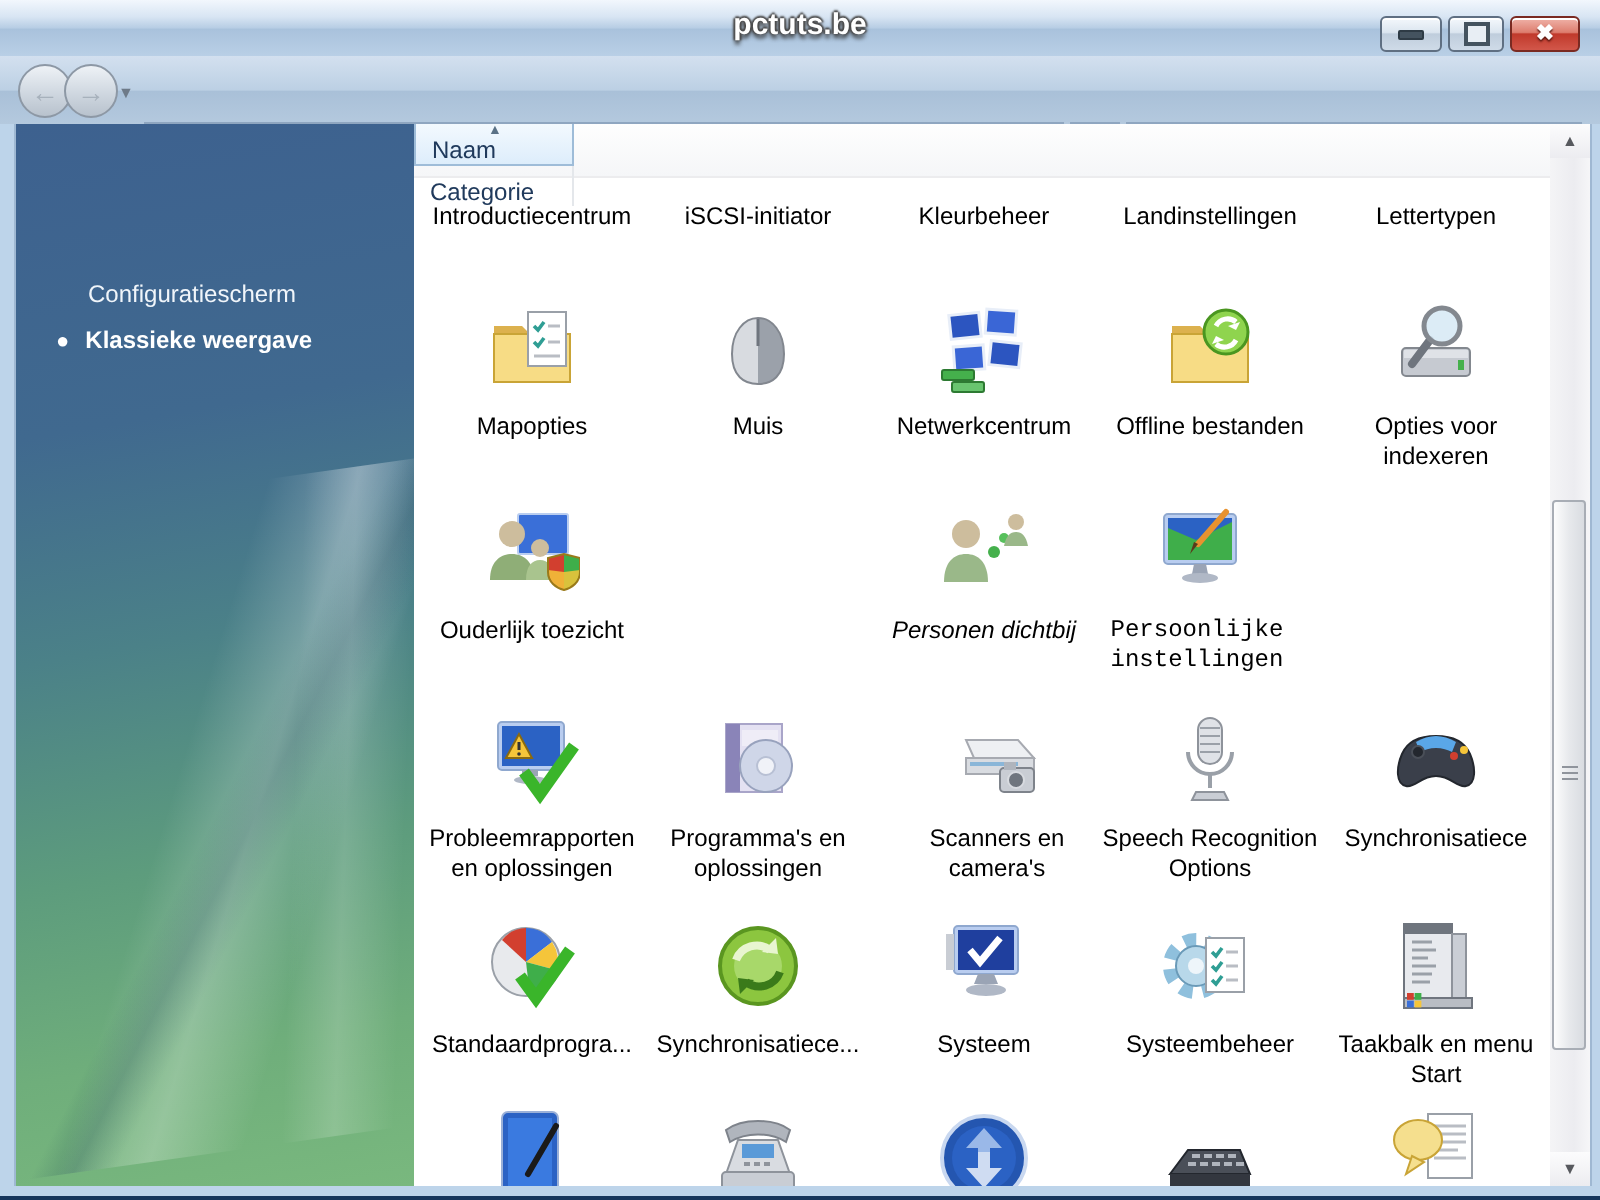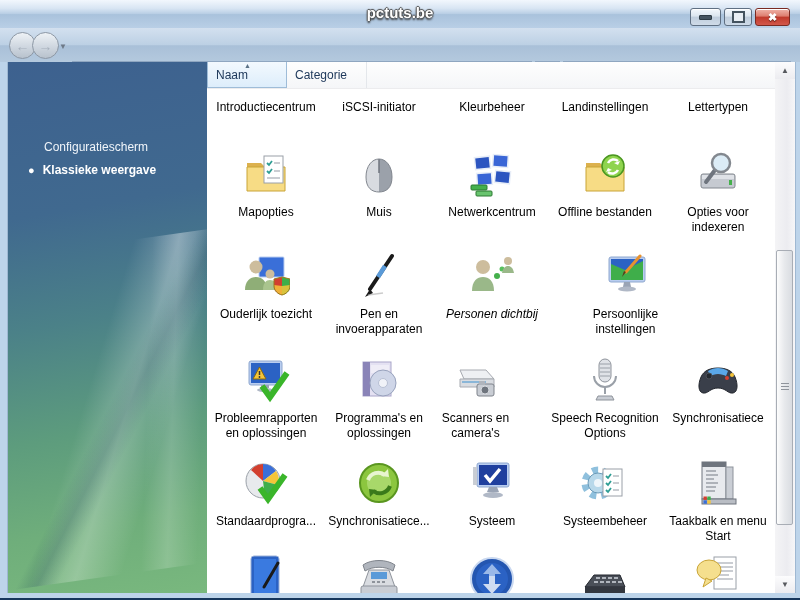--- a/index.html
+++ b/index.html
@@ -57,21 +57,21 @@
       linear-gradient(100deg,rgba(255,255,255,0) 55%,rgba(255,255,255,.18) 62%,rgba(255,255,255,0) 70%),
       linear-gradient(125deg,rgba(20,60,80,0) 46%,rgba(20,60,80,.25) 50%,rgba(20,60,80,0) 54%);
     transform:rotate(-8deg);}
   .sb-title{position:absolute;left:36px;top:78px;font-size:12px;color:#f0f5fa;}
   .sb-item{position:absolute;left:20px;top:101px;font-size:12px;font-weight:bold;color:#fff;cursor:pointer;}
   .sb-item .bullet{margin-right:8px;font-size:11px;}
 
   
   .content{position:absolute;left:207px;top:62px;width:568px;height:531px;background:#fff;}
   .colheaders{position:absolute;left:0;top:0;width:100%;height:26px;background:linear-gradient(#fefefe,#f5f6f8);
-    border-bottom:1px solid #ececee;display:flex;font-size:12px;color:#203a5c;}
+    border-bottom:1px solid #ececee;display:flex;font-size:12px;color:#203a5c;flex-direction:column;}
   .colh{box-sizing:border-box;padding:6px 0 0 8px;border-right:1px solid #e4e7eb;position:relative;height:26px;}
   .colh.naam{width:80px;background:linear-gradient(#f3f9fe,#ddedfb);border:1px solid #9ebcd8;border-top:none;}
   .colh.cat{width:80px;}
   .sortarrow{position:absolute;left:36px;top:0px;font-size:7px;color:#5a7186;}
 
   .list{position:absolute;left:0;top:26px;width:100%;height:505px;overflow:hidden;}
   .cell{position:absolute;width:113px;text-align:center;cursor:pointer;}
   .cell .ic{display:inline-block;width:48px;height:48px;}
   .cell .lbl{display:block;margin:3px auto 0;width:112px;font-size:12px;line-height:15px;color:#000;}
 
@@ -232,35 +232,29 @@
               <rect x="17" y="5" width="25" height="20" rx="1" fill="#3a6fd8" stroke="#b9cdf0"></rect>
               <circle cx="14" cy="15" r="6.5" fill="#cdbd9d"></circle>
               <path d="M3 38c0-9 5-13 11-13s11 4 11 13z" fill="#8fae77"></path>
               <circle cx="28" cy="22" r="4.5" fill="#cdbd9d"></circle>
               <path d="M21 38c0-7 3-10 7-10s7 3 7 10z" fill="#a9c48e"></path>
               <path d="M40 25l-8 2v7c0 5 4 8 8 9z" fill="#d23f2f"></path>
               <path d="M40 25l8 2v7c0 5-4 8-8 9z" fill="#3fae4a"></path>
               <path d="M32 33c0 5 4 9 8 10 4-1 8-5 8-10l-8 1z" fill="#f5c53a" opacity="0.85"></path>
               <path d="M40 25l-8 2v7c0 5 4 8 8 9 4-1 8-4 8-9v-7z" fill="none" stroke="#9a7a1a"></path>
             </svg></span><span class="lbl">Ouderlijk toezicht</span></div>
-        <div class="cell" style="left: 115.5px; top: 164px;"><span class="ic"><svg width="48" height="48" viewBox="0 0 48 48">
-              <line x1="37" y1="4" x2="15" y2="37" stroke="#1a1a1a" stroke-width="4" stroke-linecap="round"></line>
-              <line x1="30" y1="14" x2="23" y2="25" stroke="#5a9ad8" stroke-width="4.5"></line>
-              <path d="M15 37l-5 8 8-4z" fill="#1a1a1a"></path>
-              <line x1="13" y1="43" x2="28" y2="41" stroke="#aaa" stroke-width="1.5" opacity="0.6"></line>
-            </svg></span><span class="lbl">Pen en invoerapparaten</span></div>
         <div class="cell" style="left: 228.5px; top: 164px; font-style: italic;"><span class="ic"><svg width="48" height="48" viewBox="0 0 48 48">
               <circle cx="15" cy="15" r="7" fill="#cdbd9d"></circle>
               <path d="M4 39c0-10 5-14 11-14s11 4 11 14z" fill="#9ab889"></path>
               <circle cx="29" cy="24" r="3" fill="#45b04c"></circle>
               <circle cx="34" cy="17" r="2.5" fill="#57c05c"></circle>
               <circle cx="40" cy="9" r="4" fill="#cdbd9d"></circle>
               <path d="M34 21c1-5 3-7 6-7s5 2 6 7z" fill="#9ab889"></path>
             </svg></span><span class="lbl">Personen dichtbij</span></div>
-        <div class="cell" style="left: 362px; top: 164px;"><span class="ic"><svg width="48" height="48" viewBox="0 0 48 48">
+        <div class="cell" style="left: 335px; top: 164px; font-family: Liberation Mono, monospace;"><span class="ic"><svg width="48" height="48" viewBox="0 0 48 48">
               <rect x="7" y="5" width="36" height="25" rx="2" fill="#b9cdf0" stroke="#8fa8cf"></rect>
               <rect x="9" y="7" width="32" height="21" fill="#2b62c4"></rect>
               <path d="M9 28V12l14 6 18-9v19z" fill="#3fae4a"></path>
               <line x1="38" y1="4" x2="24" y2="20" stroke="#e8922f" stroke-width="3" stroke-linecap="round"></line>
               <path d="M24 20l-4 5 2-6z" fill="#5a3a1a"></path>
               <path d="M22 30h6l1 5h-8z" fill="#9aa4b5"></path>
               <ellipse cx="25" cy="37" rx="9" ry="2.5" fill="#b0b8c6"></ellipse>
             </svg></span><span class="lbl">Persoonlijke instellingen</span></div>
         <div class="cell" style="left: 2.5px; top: 268px;"><span class="ic"><svg width="48" height="48" viewBox="0 0 48 48">
               <rect x="7" y="5" width="33" height="24" rx="2" fill="#b9cdf0" stroke="#8fa8cf"></rect>
@@ -272,21 +266,21 @@
               <ellipse cx="23" cy="34" rx="8" ry="2" fill="#b0b8c6"></ellipse>
               <path d="M20 30l8 11 17-24" stroke="#3ab52a" stroke-width="6" fill="none"></path>
             </svg></span><span class="lbl">Probleemrapporten en oplossingen</span></div>
         <div class="cell" style="left: 115.5px; top: 268px;"><span class="ic"><svg width="48" height="48" viewBox="0 0 48 48">
               <rect x="8" y="6" width="28" height="34" fill="#e4e1f2" stroke="#a9a5c9"></rect>
               <rect x="8" y="6" width="7" height="34" fill="#8a84b8"></rect>
               <path d="M16 9h18v8H16z" fill="#f4f2fa" opacity="0.7"></path>
               <circle cx="28" cy="27" r="13" fill="#cfd6e8" stroke="#98a2bd"></circle>
               <circle cx="28" cy="27" r="4.5" fill="#f0f2f8" stroke="#b8c0d4"></circle>
             </svg></span><span class="lbl">Programma's en oplossingen</span></div>
-        <div class="cell" style="left: 212px; top: 268px; text-align: center;"><span class="ic"><svg width="48" height="48" viewBox="0 0 48 48">
+        <div class="cell" style="left: 235px; top: 268px; text-align: center;"><span class="ic"><svg width="48" height="48" viewBox="0 0 48 48">
               <path d="M8 14h26l8 9H12z" fill="#eef0f3" stroke="#a7aab1"></path>
               <path d="M8 23h34v8H8z" fill="#d9dce1" stroke="#a7aab1"></path>
               <rect x="10" y="25" width="24" height="2" fill="#8ab6d8"></rect>
               <rect x="25" y="28" width="17" height="12" rx="2" fill="#c9cdd4" stroke="#7e838b"></rect>
               <rect x="27" y="25" width="6" height="4" fill="#b0b5bd"></rect>
               <circle cx="33" cy="34" r="4" fill="#6f757e" stroke="#d8dbe0"></circle>
             </svg></span><span class="lbl">Scanners en camera's</span></div>
         <div class="cell" style="left: 341.5px; top: 268px;"><span class="ic"><svg width="48" height="48" viewBox="0 0 48 48">
               <rect x="18" y="3" width="12" height="23" rx="6" fill="#dfe2e7" stroke="#8e939b"></rect>
               <path d="M19 8h10M19 12h10M19 16h10M19 20h10" stroke="#9aa0a8" stroke-width="1"></path>

